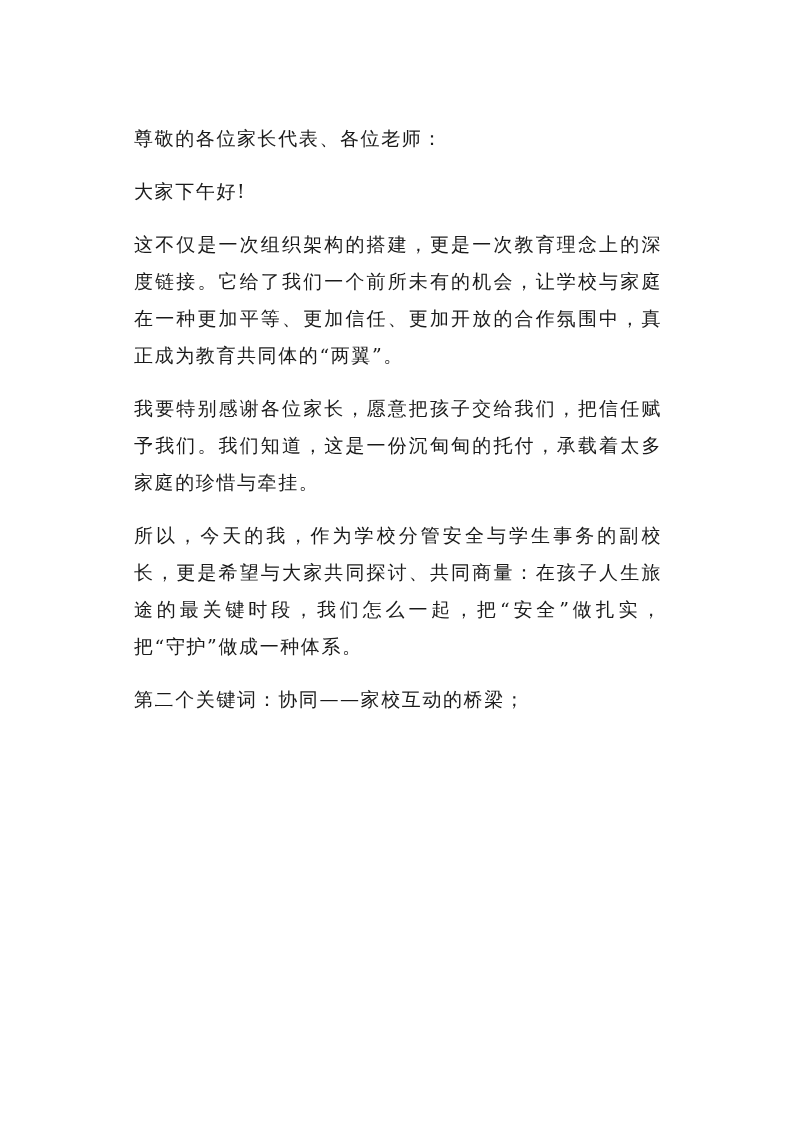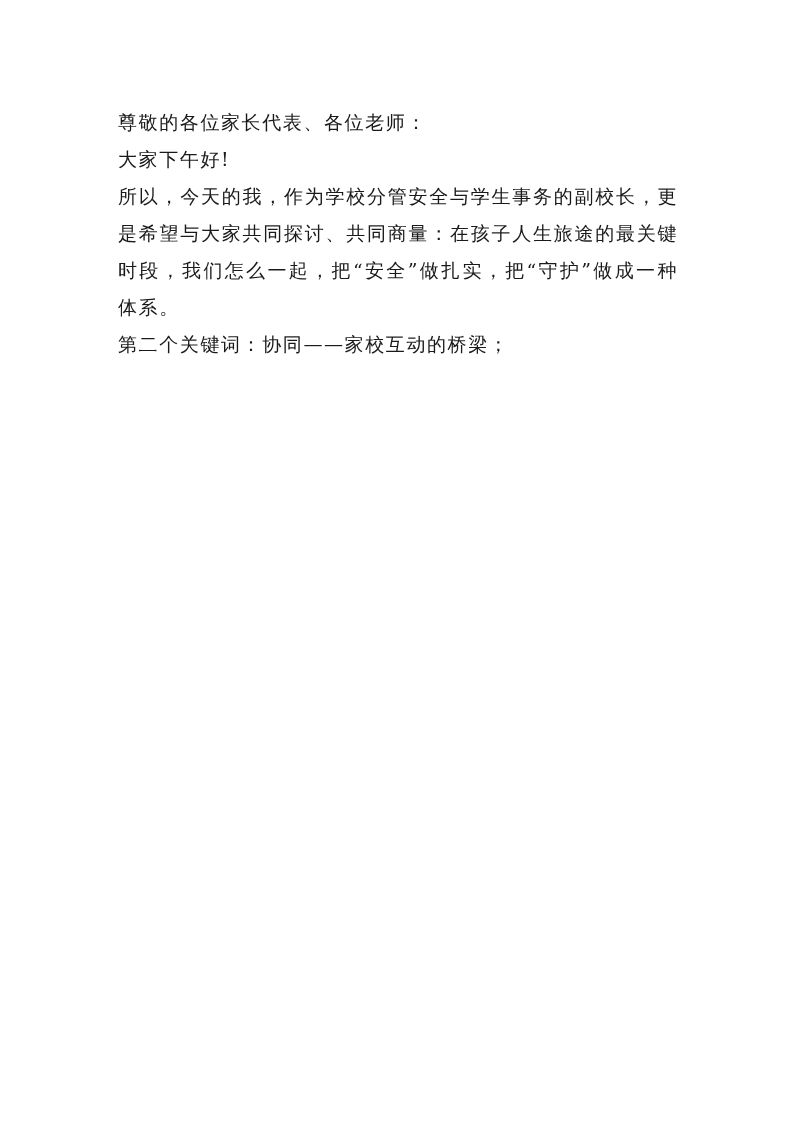--- a/index.html
+++ b/index.html
@@ -18,27 +18,29 @@
       left: 118px;
       top: 104px;
       width: 560px;
       color: #1a1a1a;
       font-family: "DejaVu Serif", "Liberation Serif", serif;
       font-size: 19px;
       line-height: 37px;
       letter-spacing: 1.6px;
     }
     .para {
-      margin: 0;
+      margin: 16px;
       padding: 0;
       text-align: justify;
       text-align-last: left;
     }
   </style>
 </head>
 <body>
 
 <div class="page">
   <p class="para">尊敬的各位家长代表、各位老师：</p>
   <p class="para">大家下午好!</p>
+  <p class="para">这不仅是一次组织架构的搭建，更是一次教育理念上的深度链接。它给了我们一个前所未有的机会，让学校与家庭在一种更加平等、更加信任、更加开放的合作氛围中，真正成为教育共同体的“两翼”。</p>
+  <p class="para">我要特别感谢各位家长，愿意把孩子交给我们，把信任赋予我们。我们知道，这是一份沉甸甸的托付，承载着太多家庭的珍惜与牵挂。</p>
   <p class="para">所以，今天的我，作为学校分管安全与学生事务的副校长，更是希望与大家共同探讨、共同商量：在孩子人生旅途的最关键时段，我们怎么一起，把“安全”做扎实，把“守护”做成一种体系。</p>
   <p class="para">第二个关键词：协同——家校互动的桥梁；</p>
 </div>
 
 </body></html>

